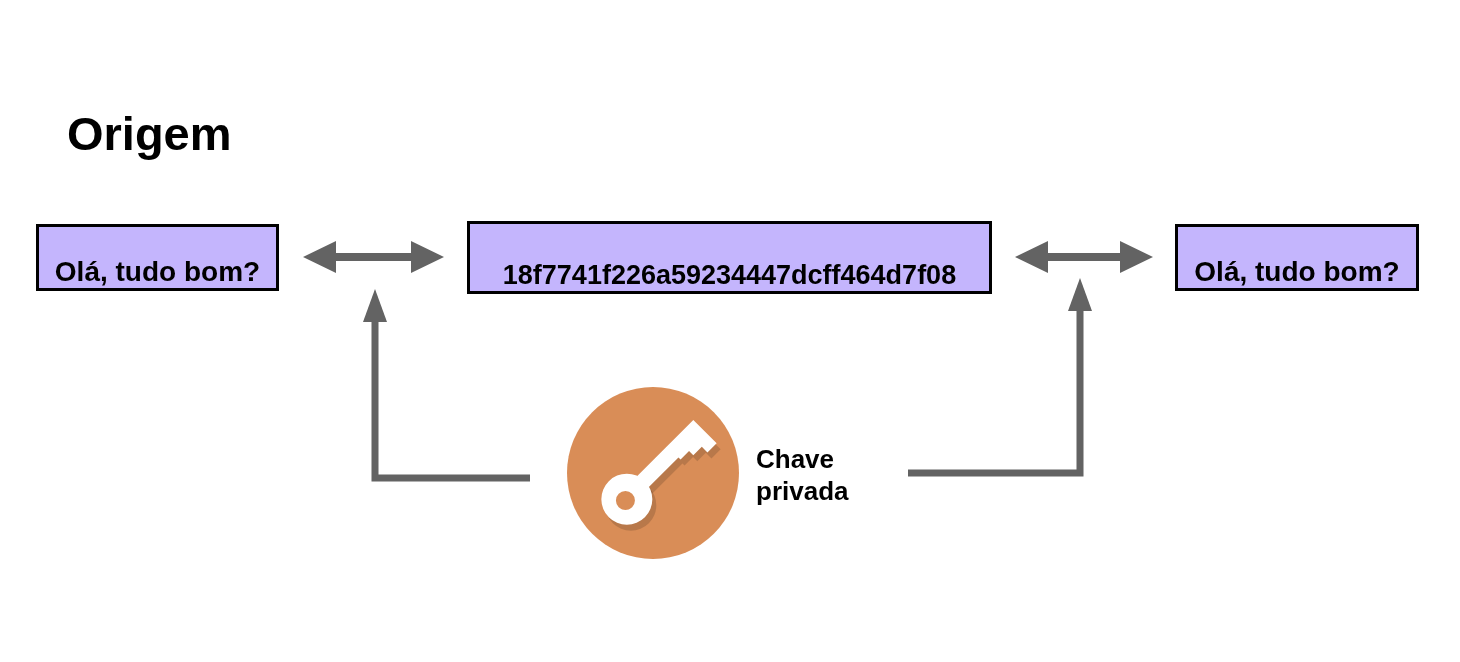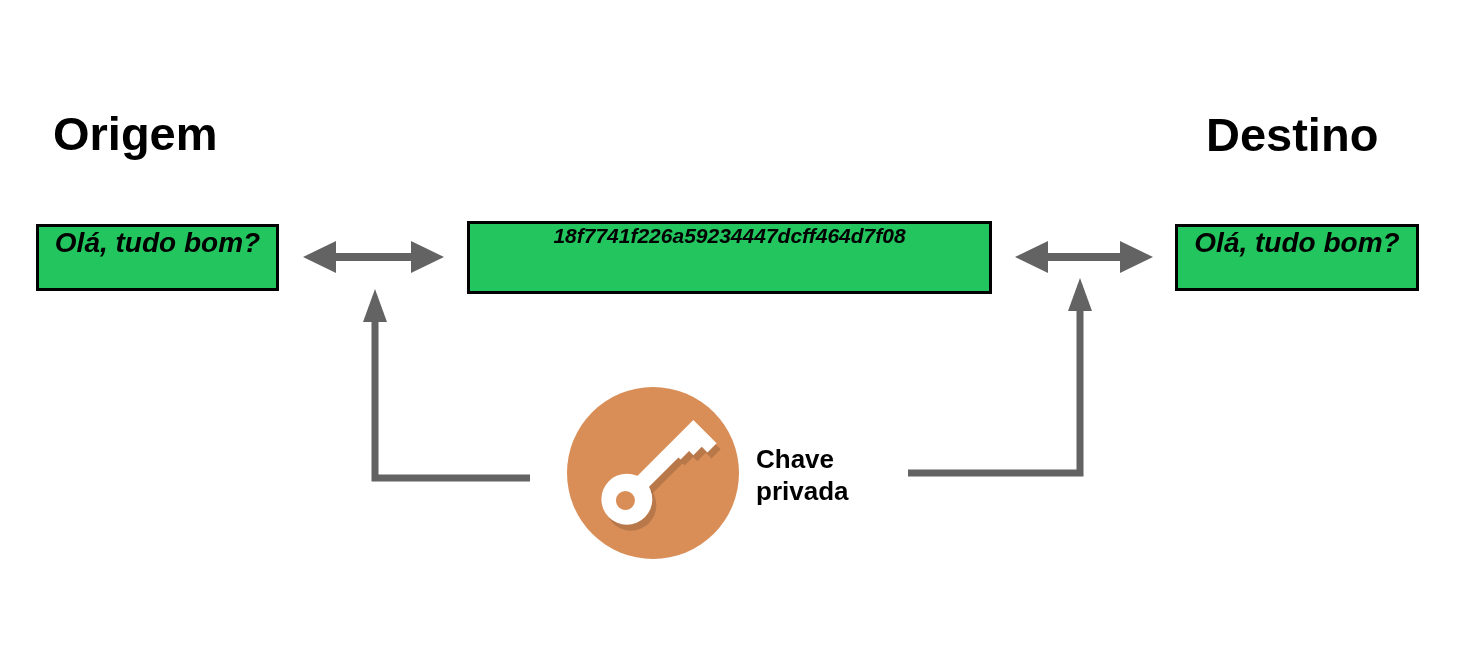--- a/index.html
+++ b/index.html
@@ -12,58 +12,56 @@
   }
   .canvas { position: absolute; inset: 0; width: 1460px; height: 662px; }
   .title {
     position: absolute;
     font-size: 47px;
     font-weight: bold;
     color: #000;
     line-height: 1;
     white-space: nowrap;
   }
-  #origin-title { left: 53px; top: 110px; }
+  #origin-title { left: 67px; top: 110px; }
   #destination-title { left: 1206px; top: 111px; }
   .msg-box {
     position: absolute;
     box-sizing: border-box;
     border: 3px solid #000;
-    background: #22c55e;
+    background: #c4b5fd;
     display: flex;
-    align-items: flex-start;
+    align-items: flex-end;
     justify-content: center;
     font-weight: bold;
     color: #000;
     white-space: nowrap;
-    font-style: italic;
   }
   #origin-box  { left: 36px;  top: 224px; width: 243px; height: 67px; font-size: 28px; }
-  #cipher-box  { left: 467px; top: 221px; width: 525px; height: 73px; font-size: 21px; }
+  #cipher-box  { left: 467px; top: 221px; width: 525px; height: 73px; font-size: 27px; }
   #dest-box    { left: 1175px; top: 224px; width: 244px; height: 67px; font-size: 28px; }
   #arrow-layer { position: absolute; left: 0; top: 0; width: 1460px; height: 662px; }
   #key-badge   { position: absolute; left: 566px; top: 386px; width: 174px; height: 174px; }
   #key-label {
     position: absolute;
     left: 756px; top: 443px; width: 160px;
     text-align: left;
     font-size: 26px;
     font-weight: bold;
     line-height: 32px;
     color: #000;
   }
 </style>
 </head>
 <body>
 
 <div class="canvas">
 
   <div class="title" id="origin-title">Origem</div>
 
-  <div class="title" id="destination-title">Destino</div>
 
   <div class="msg-box" id="origin-box">
     <span>Olá, tudo bom?</span>
   </div>
 
   <div class="msg-box" id="cipher-box">
     <span>18f7741f226a59234447dcff464d7f08</span>
   </div>
 
   <div class="msg-box" id="dest-box">

